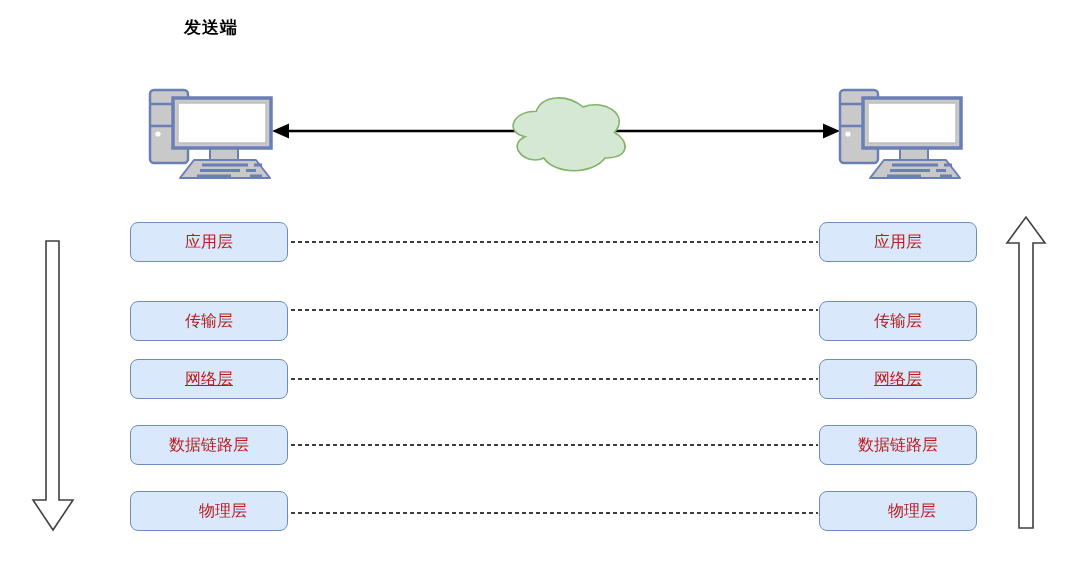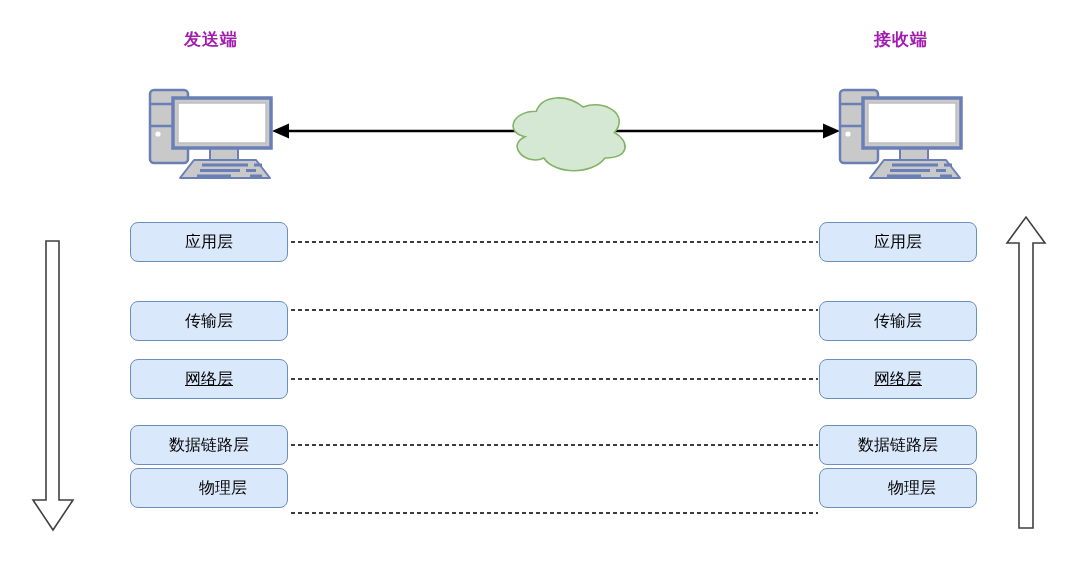--- a/index.html
+++ b/index.html
@@ -1,32 +1,32 @@
 <!DOCTYPE html>
 <html><head>
 <meta charset="utf-8">
 <style>
   html,body{margin:0;padding:0;background:#ffffff;font-family:"Liberation Sans",sans-serif;}
   #canvas{position:relative;width:1080px;height:585px;background:#ffffff;overflow:hidden;}
   #diagram-svg{position:absolute;left:0;top:0;width:1080px;height:585px;}
   .endpoint-label{
-    position:absolute;top:28px;width:122px;text-align:center;
-    font-size:17px;font-weight:bold;color:#a21caf;letter-spacing:1px;
+    position:absolute;top:16px;width:122px;text-align:center;
+    font-size:17px;font-weight:bold;color:#000000;letter-spacing:1px;
   }
   #sender-label{left:150px;}
   #receiver-label{left:840px;}
   .layer-box{
     position:absolute;width:158px;height:40px;box-sizing:border-box;
     background:#dae8fc;border:1.5px solid #6c8ebf;border-radius:8px;
     display:flex;align-items:center;justify-content:center;
-    font-size:16px;color:#000000;
+    font-size:16px;color:#b91c1c;
   }
   .layer-left{left:130px;}
   .layer-right{left:819px;}
-  .row0{top:222px;} .row1{top:301px;} .row2{top:359px;text-decoration:underline;} .row3{top:425px;} .row4{top:468px;padding-left:28px;}
+  .row0{top:222px;} .row1{top:301px;} .row2{top:359px;text-decoration:underline;} .row3{top:425px;} .row4{top:491px;padding-left:28px;}
 </style>
 </head>
 <body>
 
 <div id="canvas">
 
   <svg id="diagram-svg" viewBox="0 0 1080 585" xmlns="http://www.w3.org/2000/svg">
     <defs>
       <g id="pc-icon">
 
@@ -79,21 +79,20 @@
       <line x1="291" y1="379" x2="818" y2="379"></line>
       <line x1="291" y1="445" x2="818" y2="445"></line>
       <line x1="291" y1="513" x2="818" y2="513"></line>
     </g>
 
     <polygon points="46,241 59,241 59,500 73,500 53,530 33,500 46,500" fill="#ffffff" stroke="#404040" stroke-width="1.6" stroke-linejoin="miter"></polygon>
     <polygon points="1019,528 1019,243 1007,243 1026,217 1045,243 1033,243 1033,528" fill="#ffffff" stroke="#404040" stroke-width="1.6" stroke-linejoin="miter"></polygon>
   </svg>
 
   <div id="sender-label" class="endpoint-label">发送端</div>
-  <div id="receiver-label" class="endpoint-label">接收端</div>
 
   <div class="layer-box layer-left row0">应用层</div>
   <div class="layer-box layer-left row1">传输层</div>
   <div class="layer-box layer-left row2">网络层</div>
   <div class="layer-box layer-left row3">数据链路层</div>
   <div class="layer-box layer-left row4">物理层</div>
 
   <div class="layer-box layer-right row0">应用层</div>
   <div class="layer-box layer-right row1">传输层</div>
   <div class="layer-box layer-right row2">网络层</div>

